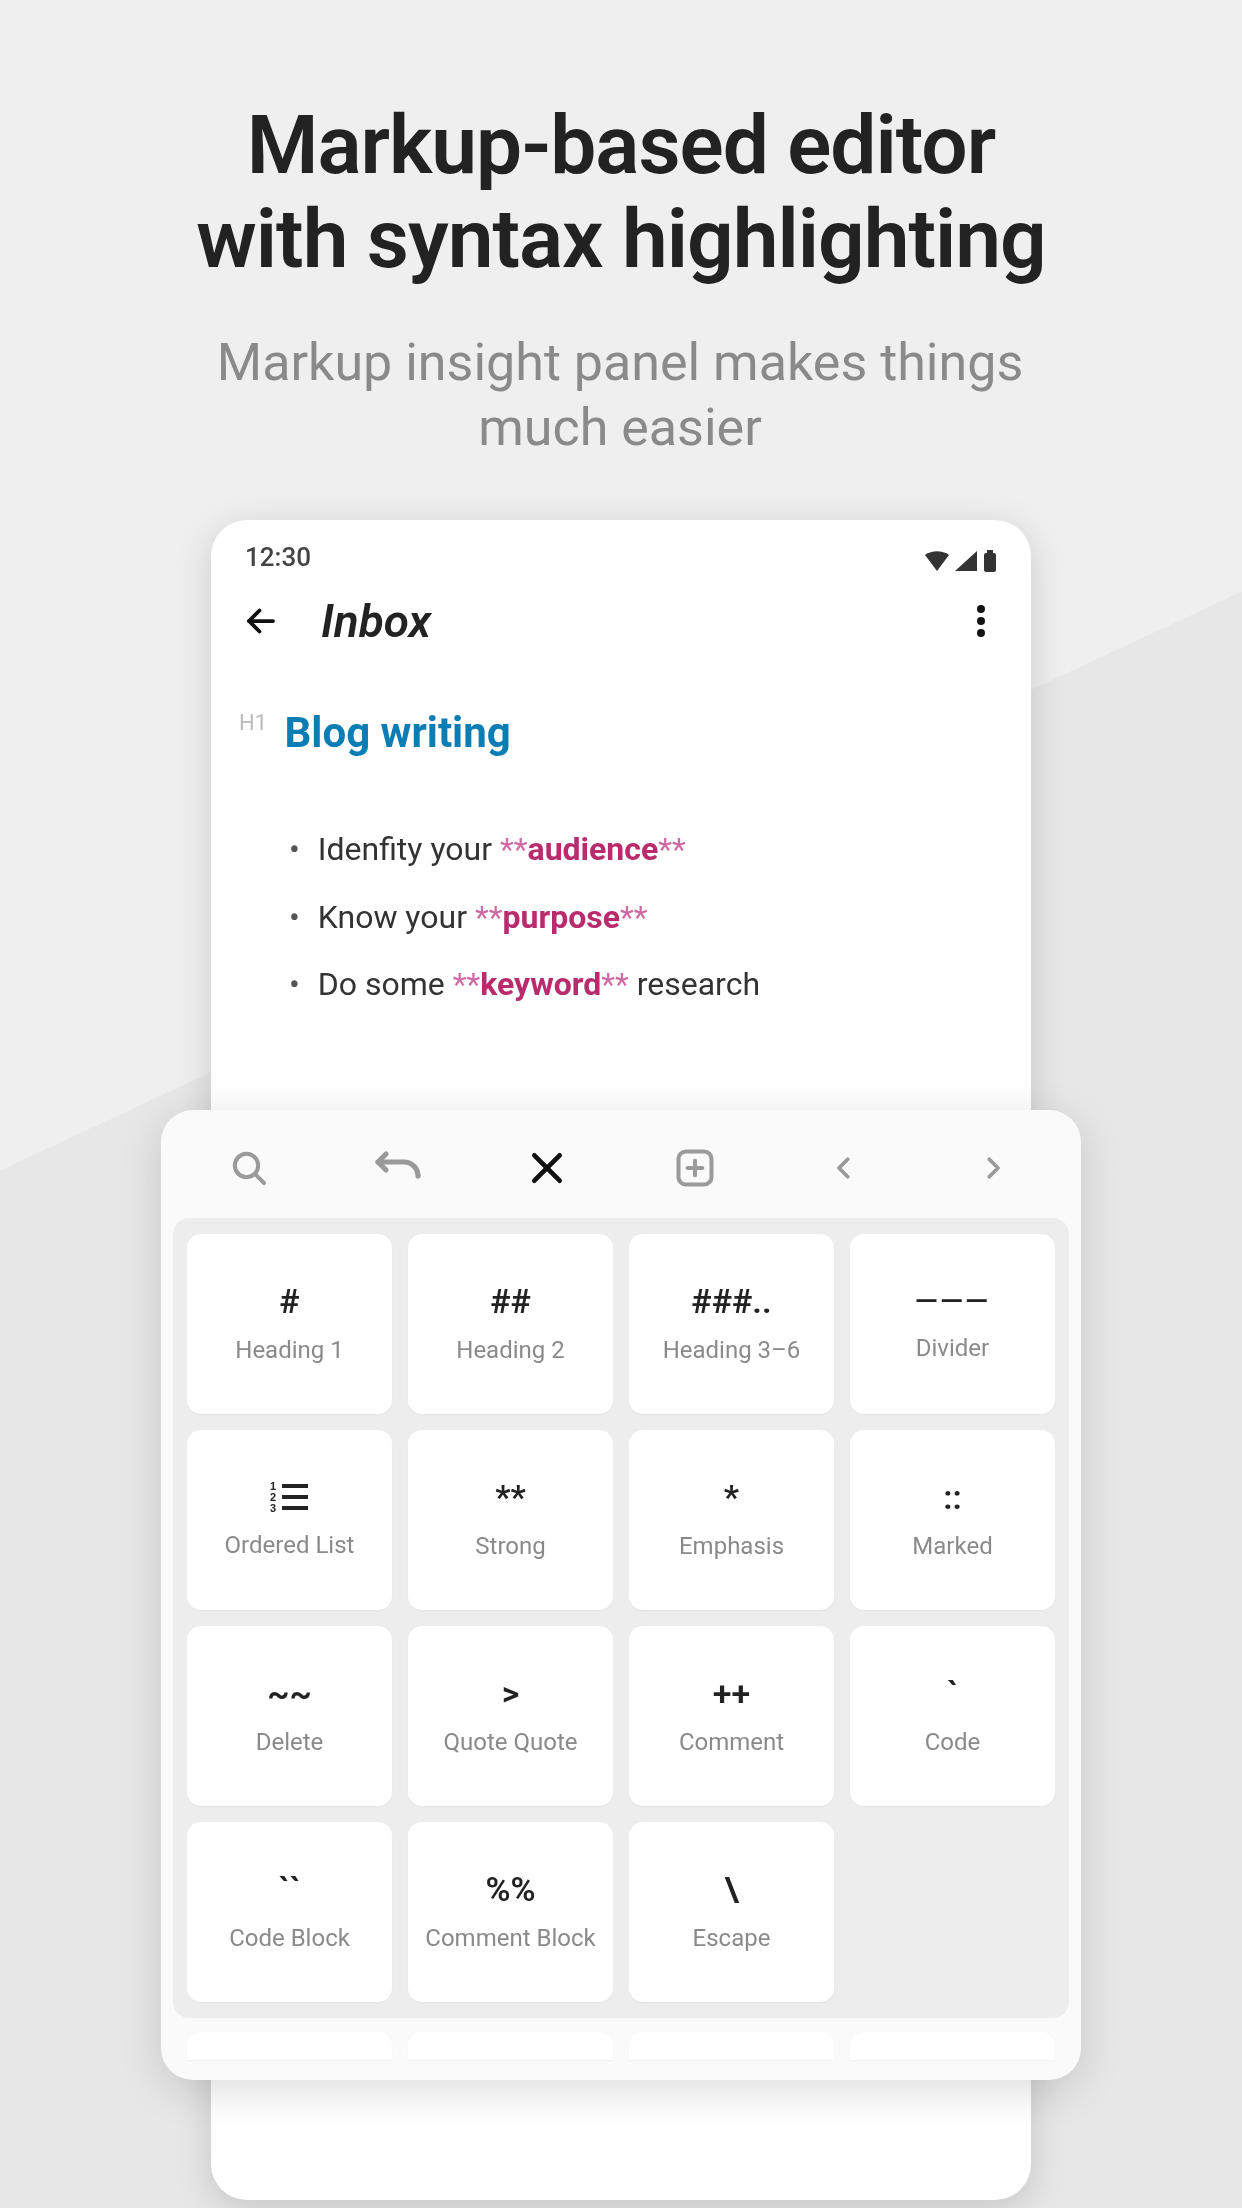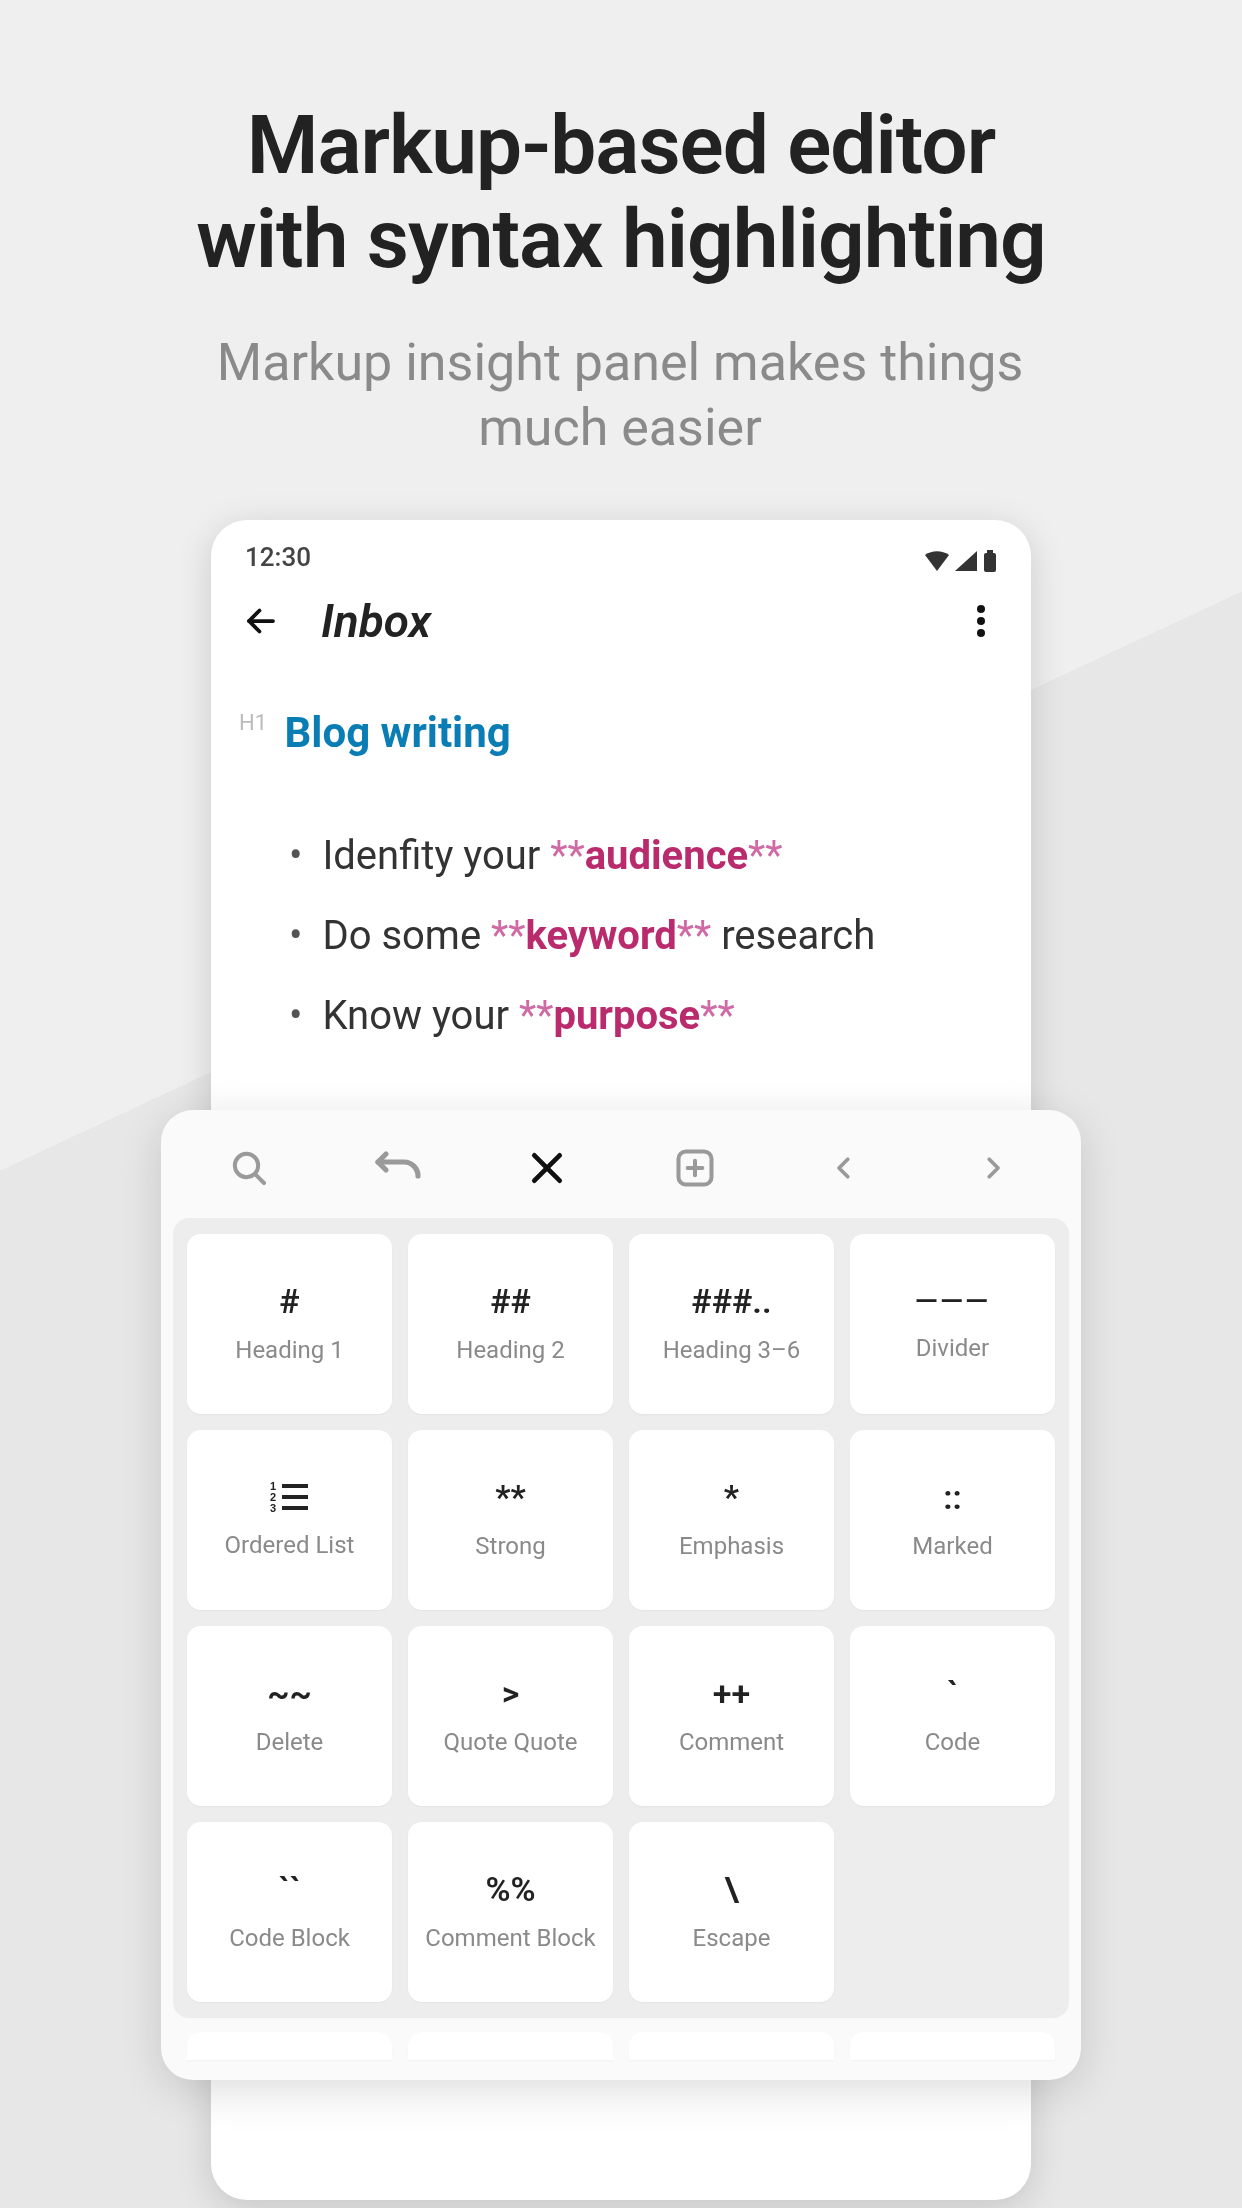--- a/index.html
+++ b/index.html
@@ -85,21 +85,21 @@
 
   .editor {
     padding: 28px 28px 0 28px;
     font-size: 38px;
     line-height: 1.55;
     color: #333;
   }
   .h1-line { margin-bottom: 60px; }
   .h1-tag { font-size: 22px; color: #bbb; vertical-align: top; margin-right: 8px; position: relative; top: 6px;}
   .h1-text { color: #0a7db5; font-weight: 700; font-size: 42px; }
-  .bullet-line { padding-left: 46px; text-indent: -26px; margin-left: 30px; margin-bottom: 18px; font-size: 40px; }
+  .bullet-line { padding-left: 46px; text-indent: -26px; margin-left: 30px; margin-bottom: 18px; font-size: 32px; }
   .bullet { color: #555; margin-right: 10px; }
   .stars { color: #d06aa4; }
   .bold-md { color: #b92b6d; font-weight: 700; }
 
   
   .panel {
     position: absolute;
     left: 50%;
     transform: translateX(-50%);
     top: 1110px;
@@ -226,25 +226,25 @@
     <div class="h1-line">
       <span class="h1-tag">H1</span>
       <span class="h1-text">Blog writing</span>
     </div>
     <div class="bullet-line">
       <span class="bullet">•</span>
       <span>Idenfity your </span><span class="stars">**</span><span class="bold-md">audience</span><span class="stars">**</span><span></span>
     </div>
     <div class="bullet-line">
       <span class="bullet">•</span>
-      <span>Do some </span><span class="stars">**</span><span class="bold-md">keyword</span><span class="stars">**</span><span> research</span>
+      <span>Know your </span><span class="stars">**</span><span class="bold-md">purpose</span><span class="stars">**</span><span></span>
     </div>
     <div class="bullet-line">
       <span class="bullet">•</span>
-      <span>Know your </span><span class="stars">**</span><span class="bold-md">purpose</span><span class="stars">**</span><span></span>
+      <span>Do some </span><span class="stars">**</span><span class="bold-md">keyword</span><span class="stars">**</span><span> research</span>
     </div>
   </div>
 
 </div>
 
 <div class="panel">
   <div class="panel-toolbar">
     <div class="tb-btn">
       <svg width="40" height="40" viewBox="0 0 24 24" fill="none" stroke="currentColor" stroke-width="2.4" stroke-linecap="round">
           <circle cx="10.5" cy="10.5" r="7"></circle>

